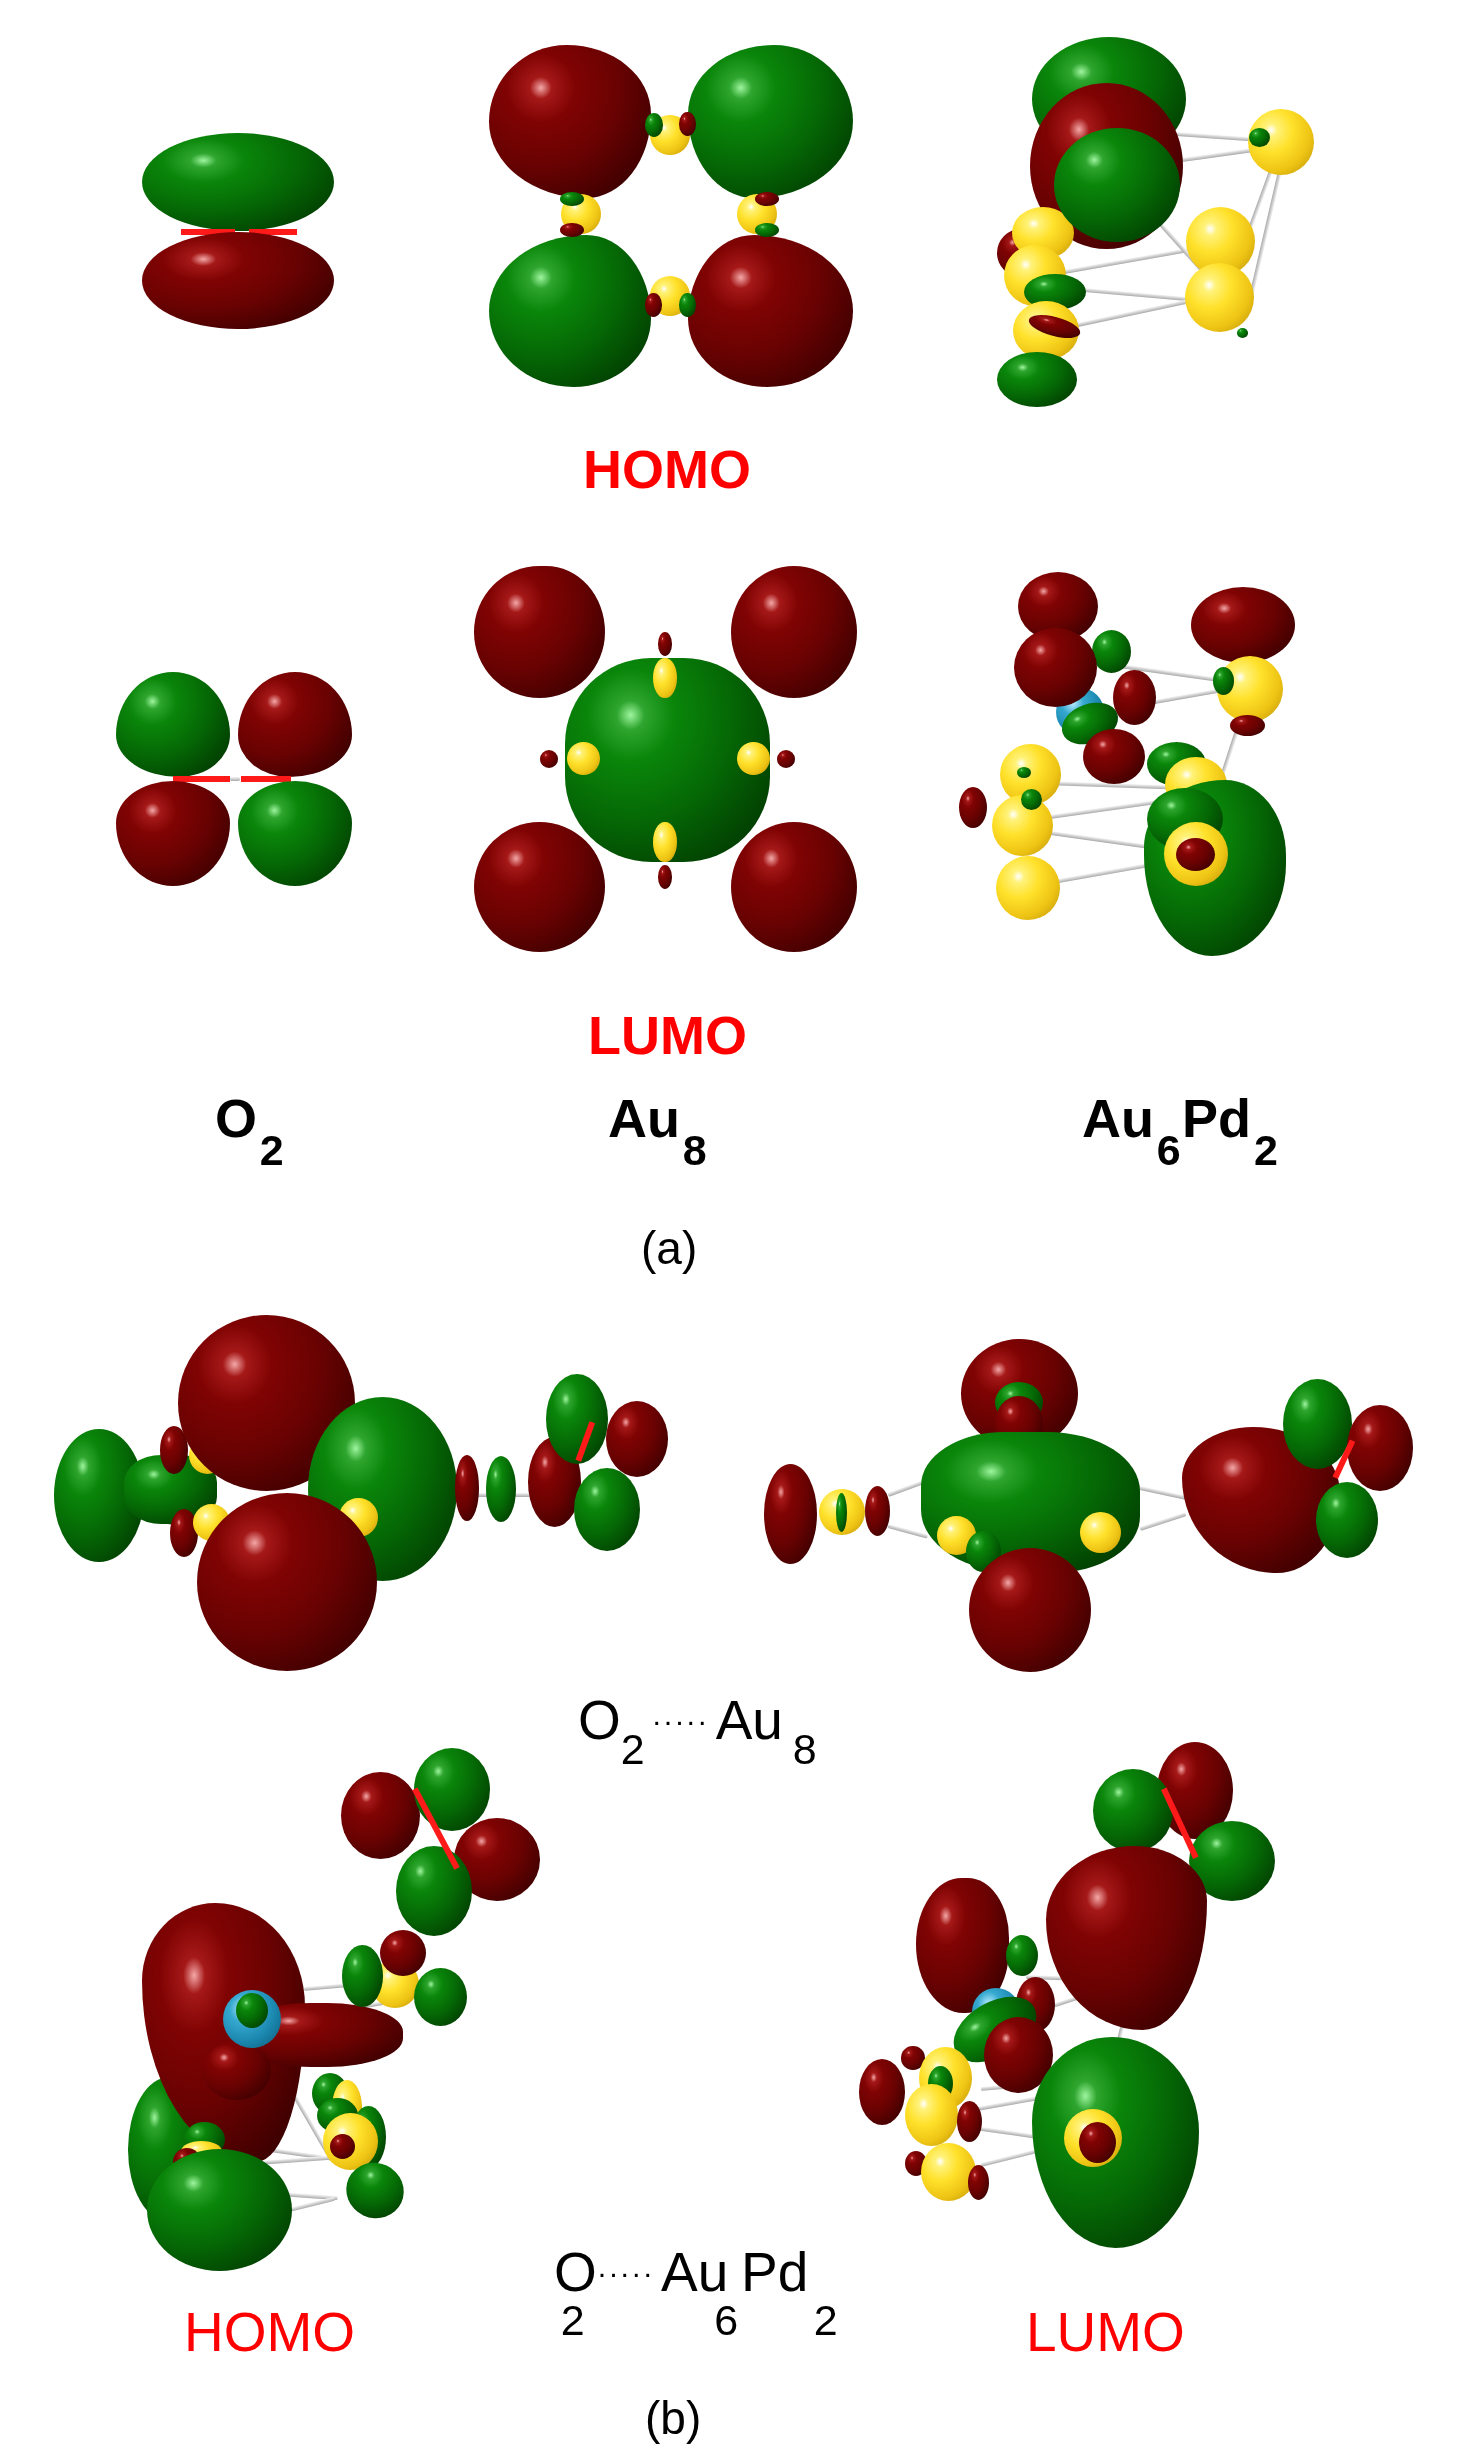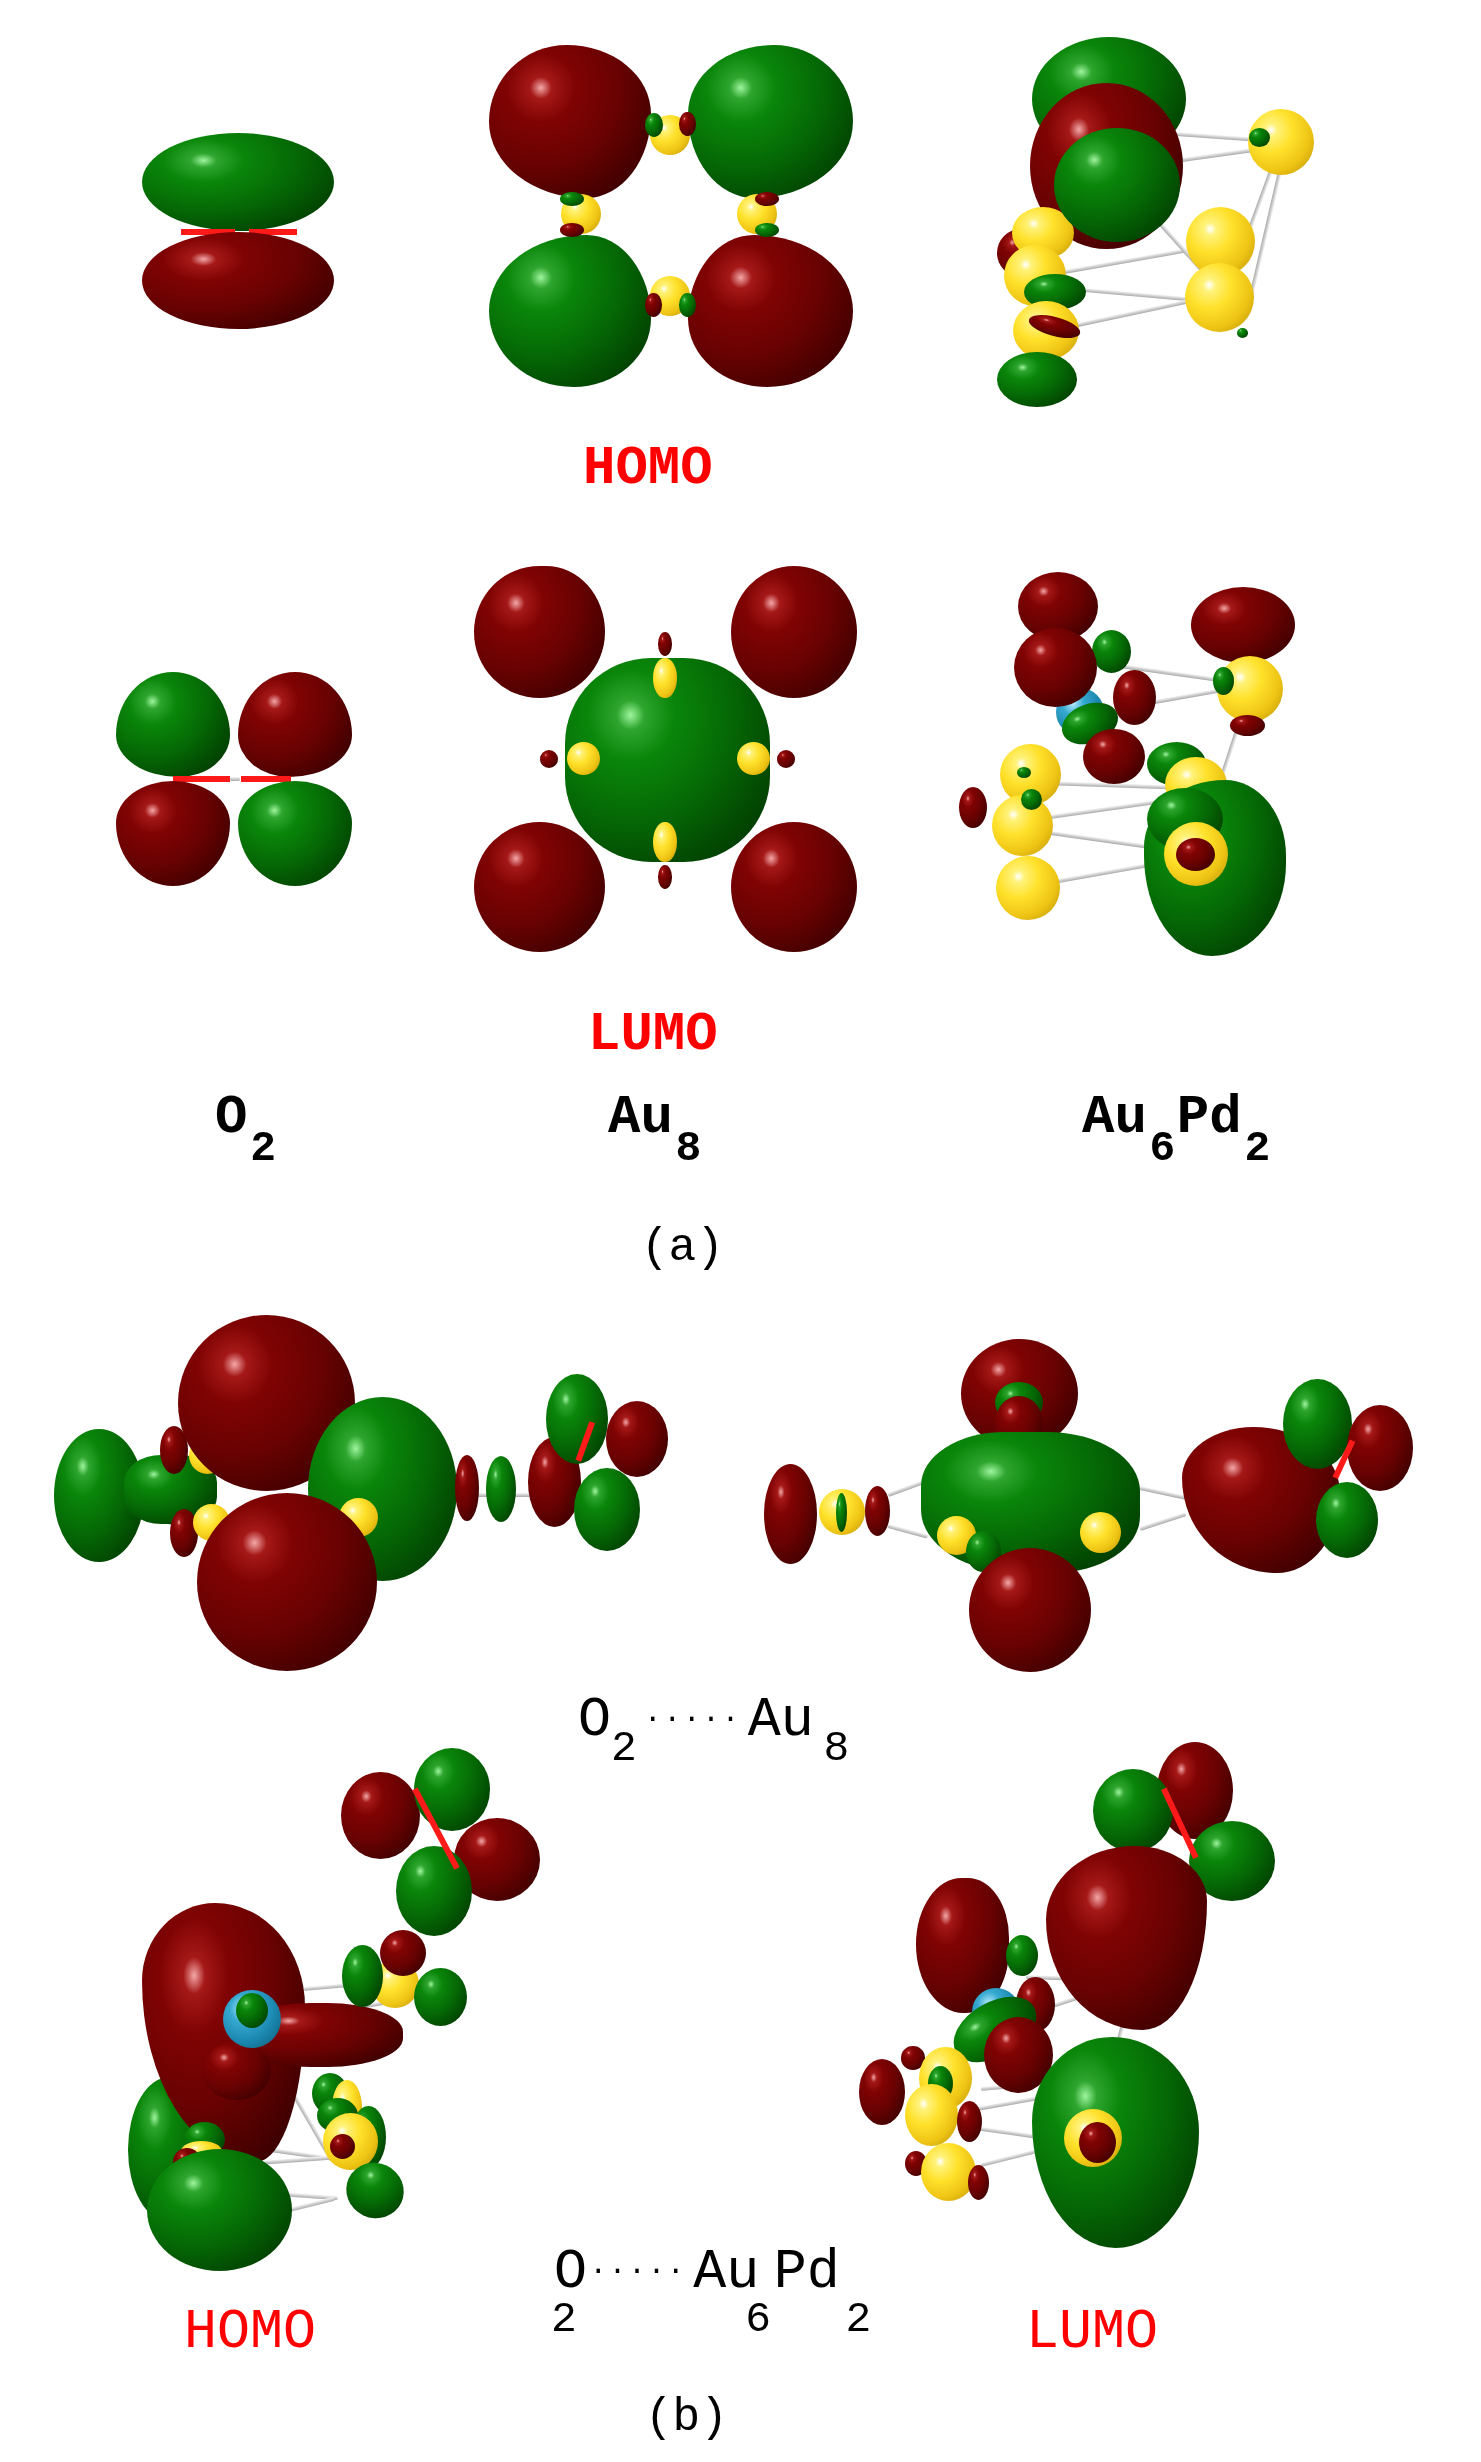--- a/index.html
+++ b/index.html
@@ -2,21 +2,21 @@
 <html style="font-size:11px"><head>
 <meta charset="utf-8">
 <style>
   html, body { margin: 0; padding: 0; background: #ffffff; }
   #canvas {
     position: relative;
     width: 1482px;
     height: 2462px;
     background: #ffffff;
     overflow: hidden;
-    font-family: Liberation Mono, monospace;
+    font-family: Liberation Sans, sans-serif;
   }
   .lobe { position: absolute; border-radius: 50%; }
   .g {
     background: radial-gradient(ellipse at 32% 28%, #9ef59e 0%, #2fa62f 7%, #0a860a 22%, #056905 50%, #024302 80%, #012901 100%);
   }
   .r {
     background: radial-gradient(ellipse at 32% 28%, #f4a7a7 0%, #a51818 7%, #800303 22%, #690202 50%, #420000 80%, #290000 100%);
   }
   .y {
     background: radial-gradient(ellipse at 35% 32%, #ffffff 0%, #fff27a 10%, #ffe12b 35%, #eec414 65%, #b38b07 100%);

